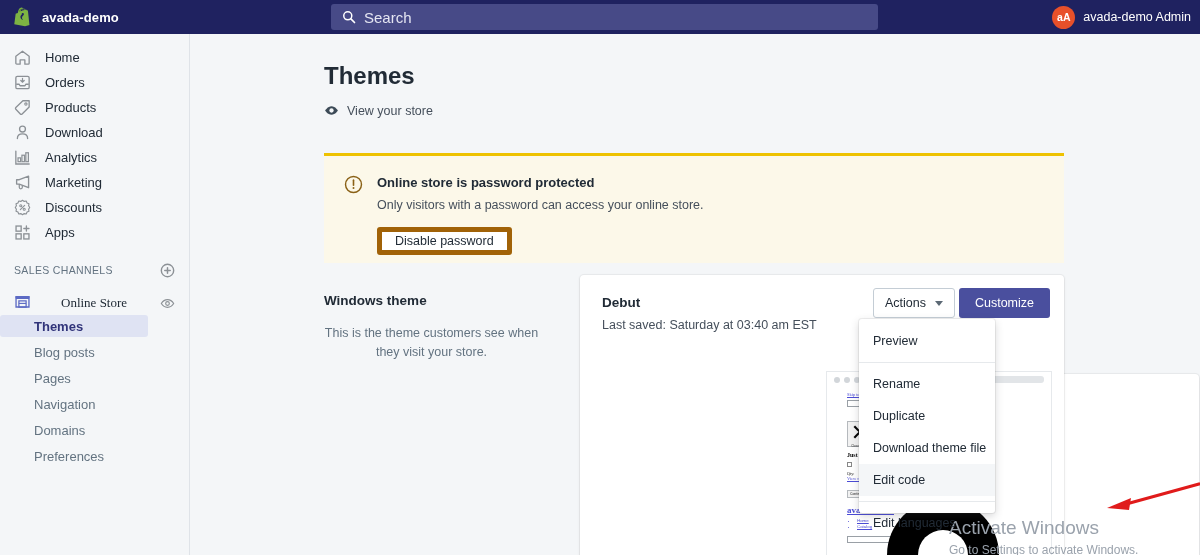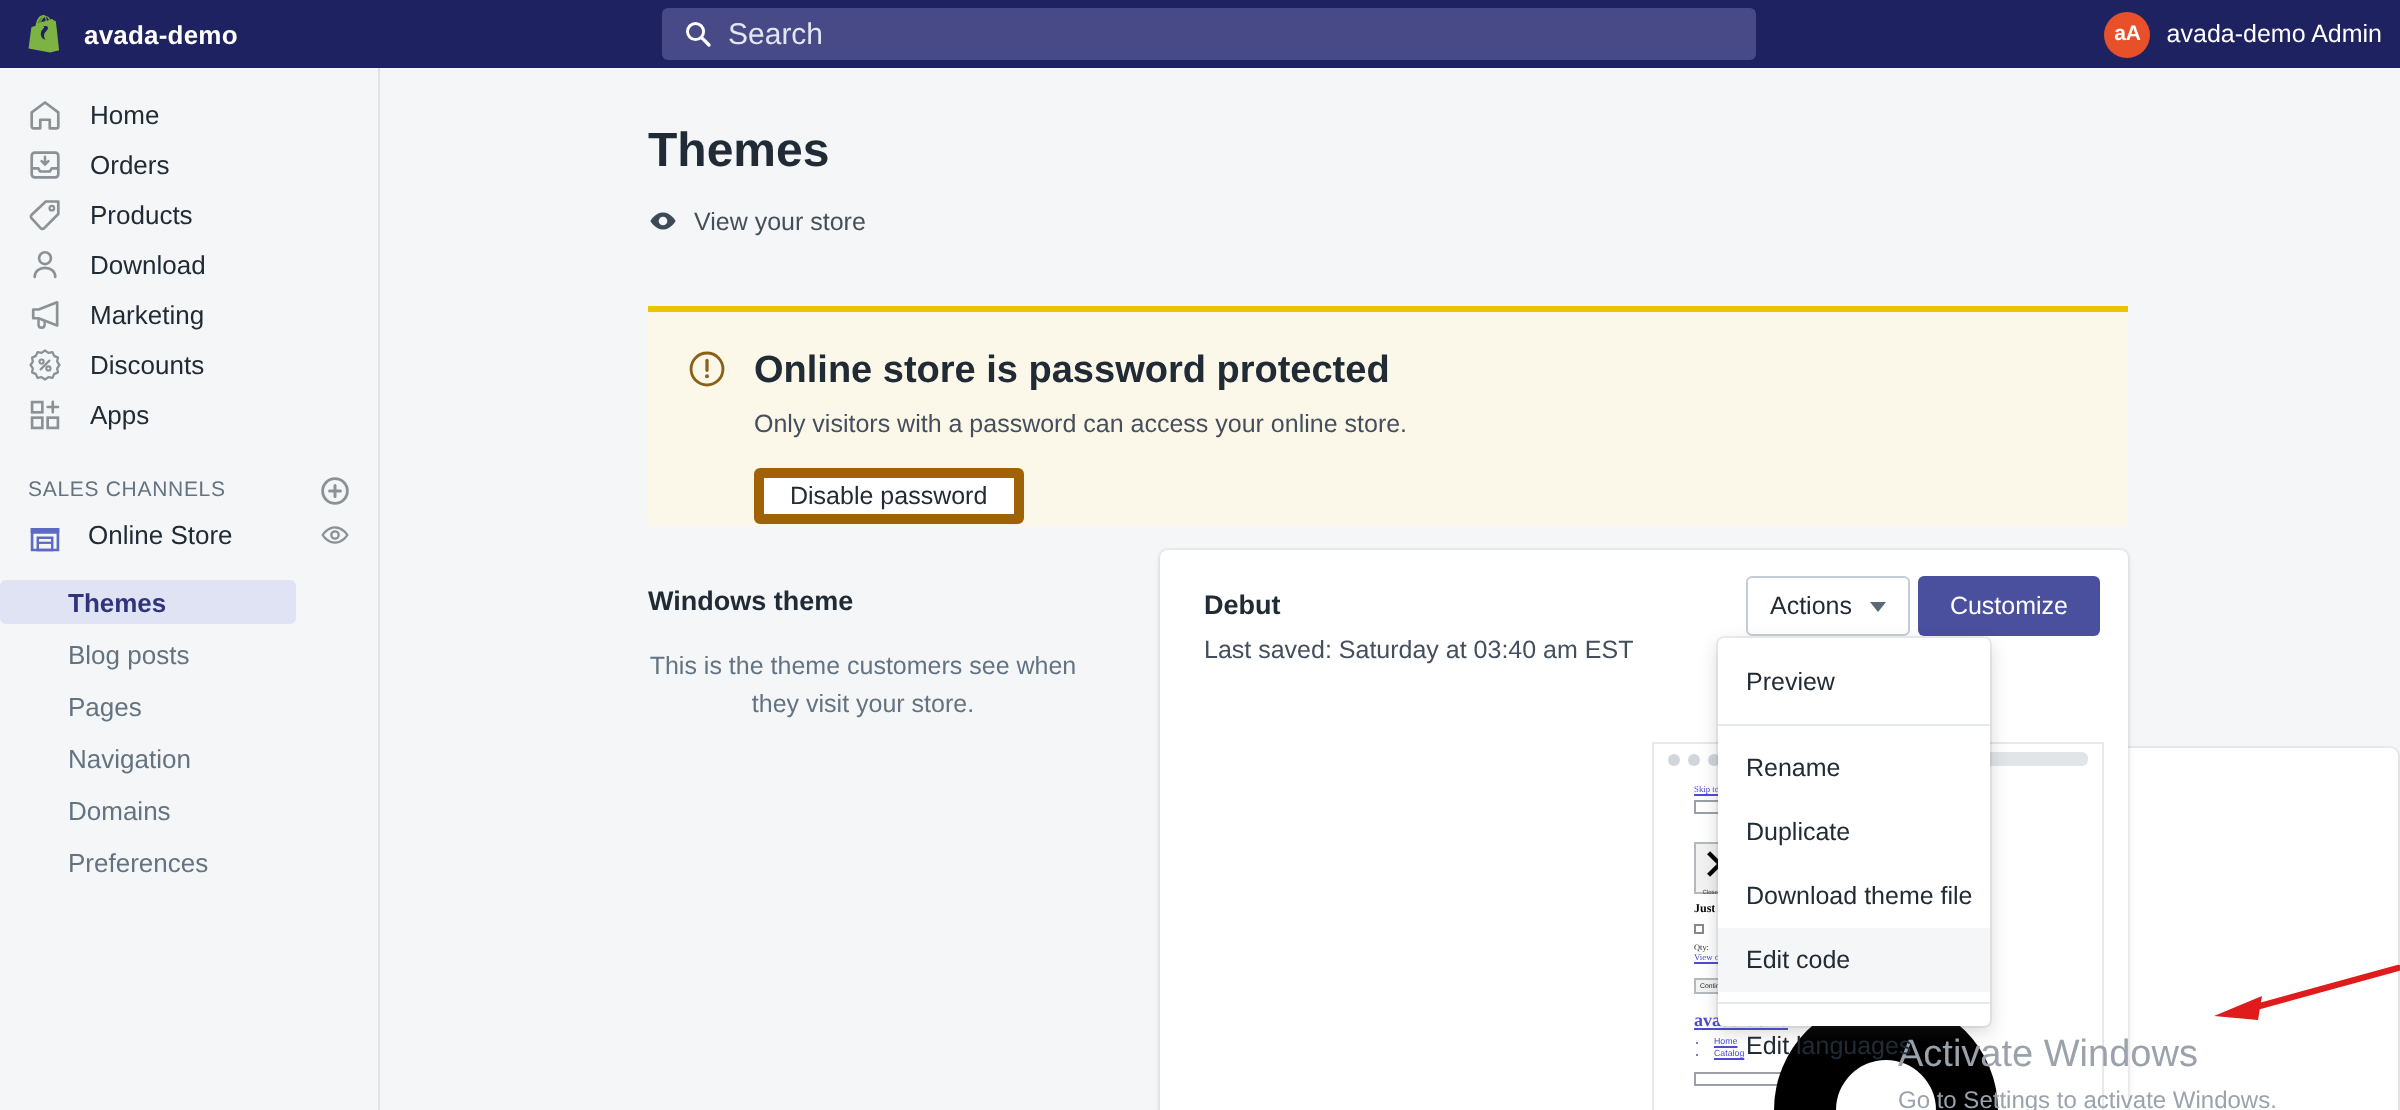--- a/index.html
+++ b/index.html
@@ -71,22 +71,22 @@
   .nav-label { font-size: 13px; color: #212b36; }
 
   .section-head {
     display: flex; align-items: center; justify-content: space-between;
     padding: 0 14px 0 14px; height: 22px; margin-top: 14px;
   }
   .section-title {
     font-size: 10.5px; color: #637381; letter-spacing: .35px;
   }
   .channel-row {
-    display: flex; align-items: flex-start; gap: 12px;
-    height: 26px; padding: 0 14px 0 13px; margin-top: 4px;
+    display: flex; align-items: flex-end; gap: 29px;
+    height: 26px; padding: 0 14px 0 13px; margin-top: 4px; font-family: Liberation Serif, serif;
   }
   .channel-row .ic { width: 19px; height: 19px; flex:none; }
   .channel-name { font-size: 13px; color: #212b36; flex: 1; }
   .subnav {
     display: flex; align-items: center;
     height: 22px; padding-left: 34px; margin-top: 4px;
     border-radius: 3px; margin-right: 41px; cursor: pointer;
   }
   .subnav span { font-size: 13px; color: #637381; }
   .subnav.active { background: #dfe3f3; }
@@ -111,21 +111,21 @@
   
   .banner {
     position: absolute; left: 133px; top: 119px;
     width: 740px; height: 110px;
     background: #fcf8e9;
     border-top: 3px solid #eec200;
     padding: 18px 20px 0 20px;
   }
   .banner-inner { display: flex; gap: 14px; }
   .banner-body { padding-top: 1px; }
-  .banner-title { font-size: 19px; font-weight: bold; color: #212b36; }
+  .banner-title { font-size: 13px; font-weight: bold; color: #212b36; }
   .banner-sub { font-size: 12.5px; color: #454f5b; margin-top: 8px; }
   .banner-btn {
     margin-top: 15px; height: 28px; padding: 0 13px;
     background: #fff; border: 5px solid #a16207; border-radius: 3px;
     font-size: 12.5px; color: #212b36; cursor: pointer;
     font-family: "Liberation Sans", sans-serif;
   }
 
   
   .ct-title {
@@ -332,20 +332,29 @@
   </div>
 
   <div class="nav-item">
     <svg class="ic" viewBox="0 0 20 20">
       <circle cx="10" cy="6.4" r="3.1" fill="none" stroke="#8c9196" stroke-width="1.4"></circle>
       <path d="M4.6 16.3c0-3 2.4-4.8 5.4-4.8s5.4 1.8 5.4 4.8" fill="none" stroke="#8c9196" stroke-width="1.4" stroke-linecap="round"></path>
     </svg>
     <div class="nav-label">Download</div>
   </div>
 
+  <div class="nav-item">
+    <svg class="ic" viewBox="0 0 20 20">
+      <path d="M3 3.2v13.6h14" fill="none" stroke="#8c9196" stroke-width="1.4" stroke-linecap="round"></path>
+      <rect x="5.3" y="10.4" width="2.7" height="4" fill="none" stroke="#8c9196" stroke-width="1.3"></rect>
+      <rect x="9.4" y="7.6" width="2.7" height="6.8" fill="none" stroke="#8c9196" stroke-width="1.3"></rect>
+      <rect x="13.5" y="5" width="2.7" height="9.4" fill="none" stroke="#8c9196" stroke-width="1.3"></rect>
+    </svg>
+    <div class="nav-label">Analytics</div>
+  </div>
 
   <div class="nav-item">
     <svg class="ic" viewBox="0 0 20 20">
       <path d="M16.4 3.3L6.6 7.1H3.8v4.6h2.8l9.8 3.8z" fill="none" stroke="#8c9196" stroke-width="1.4" stroke-linejoin="round"></path>
       <path d="M6.6 11.7v3.4c0 .9.7 1.6 1.6 1.6s1.6-.7 1.6-1.6v-2.2" fill="none" stroke="#8c9196" stroke-width="1.3" stroke-linejoin="round"></path>
     </svg>
     <div class="nav-label">Marketing</div>
   </div>
 
   <div class="nav-item">

